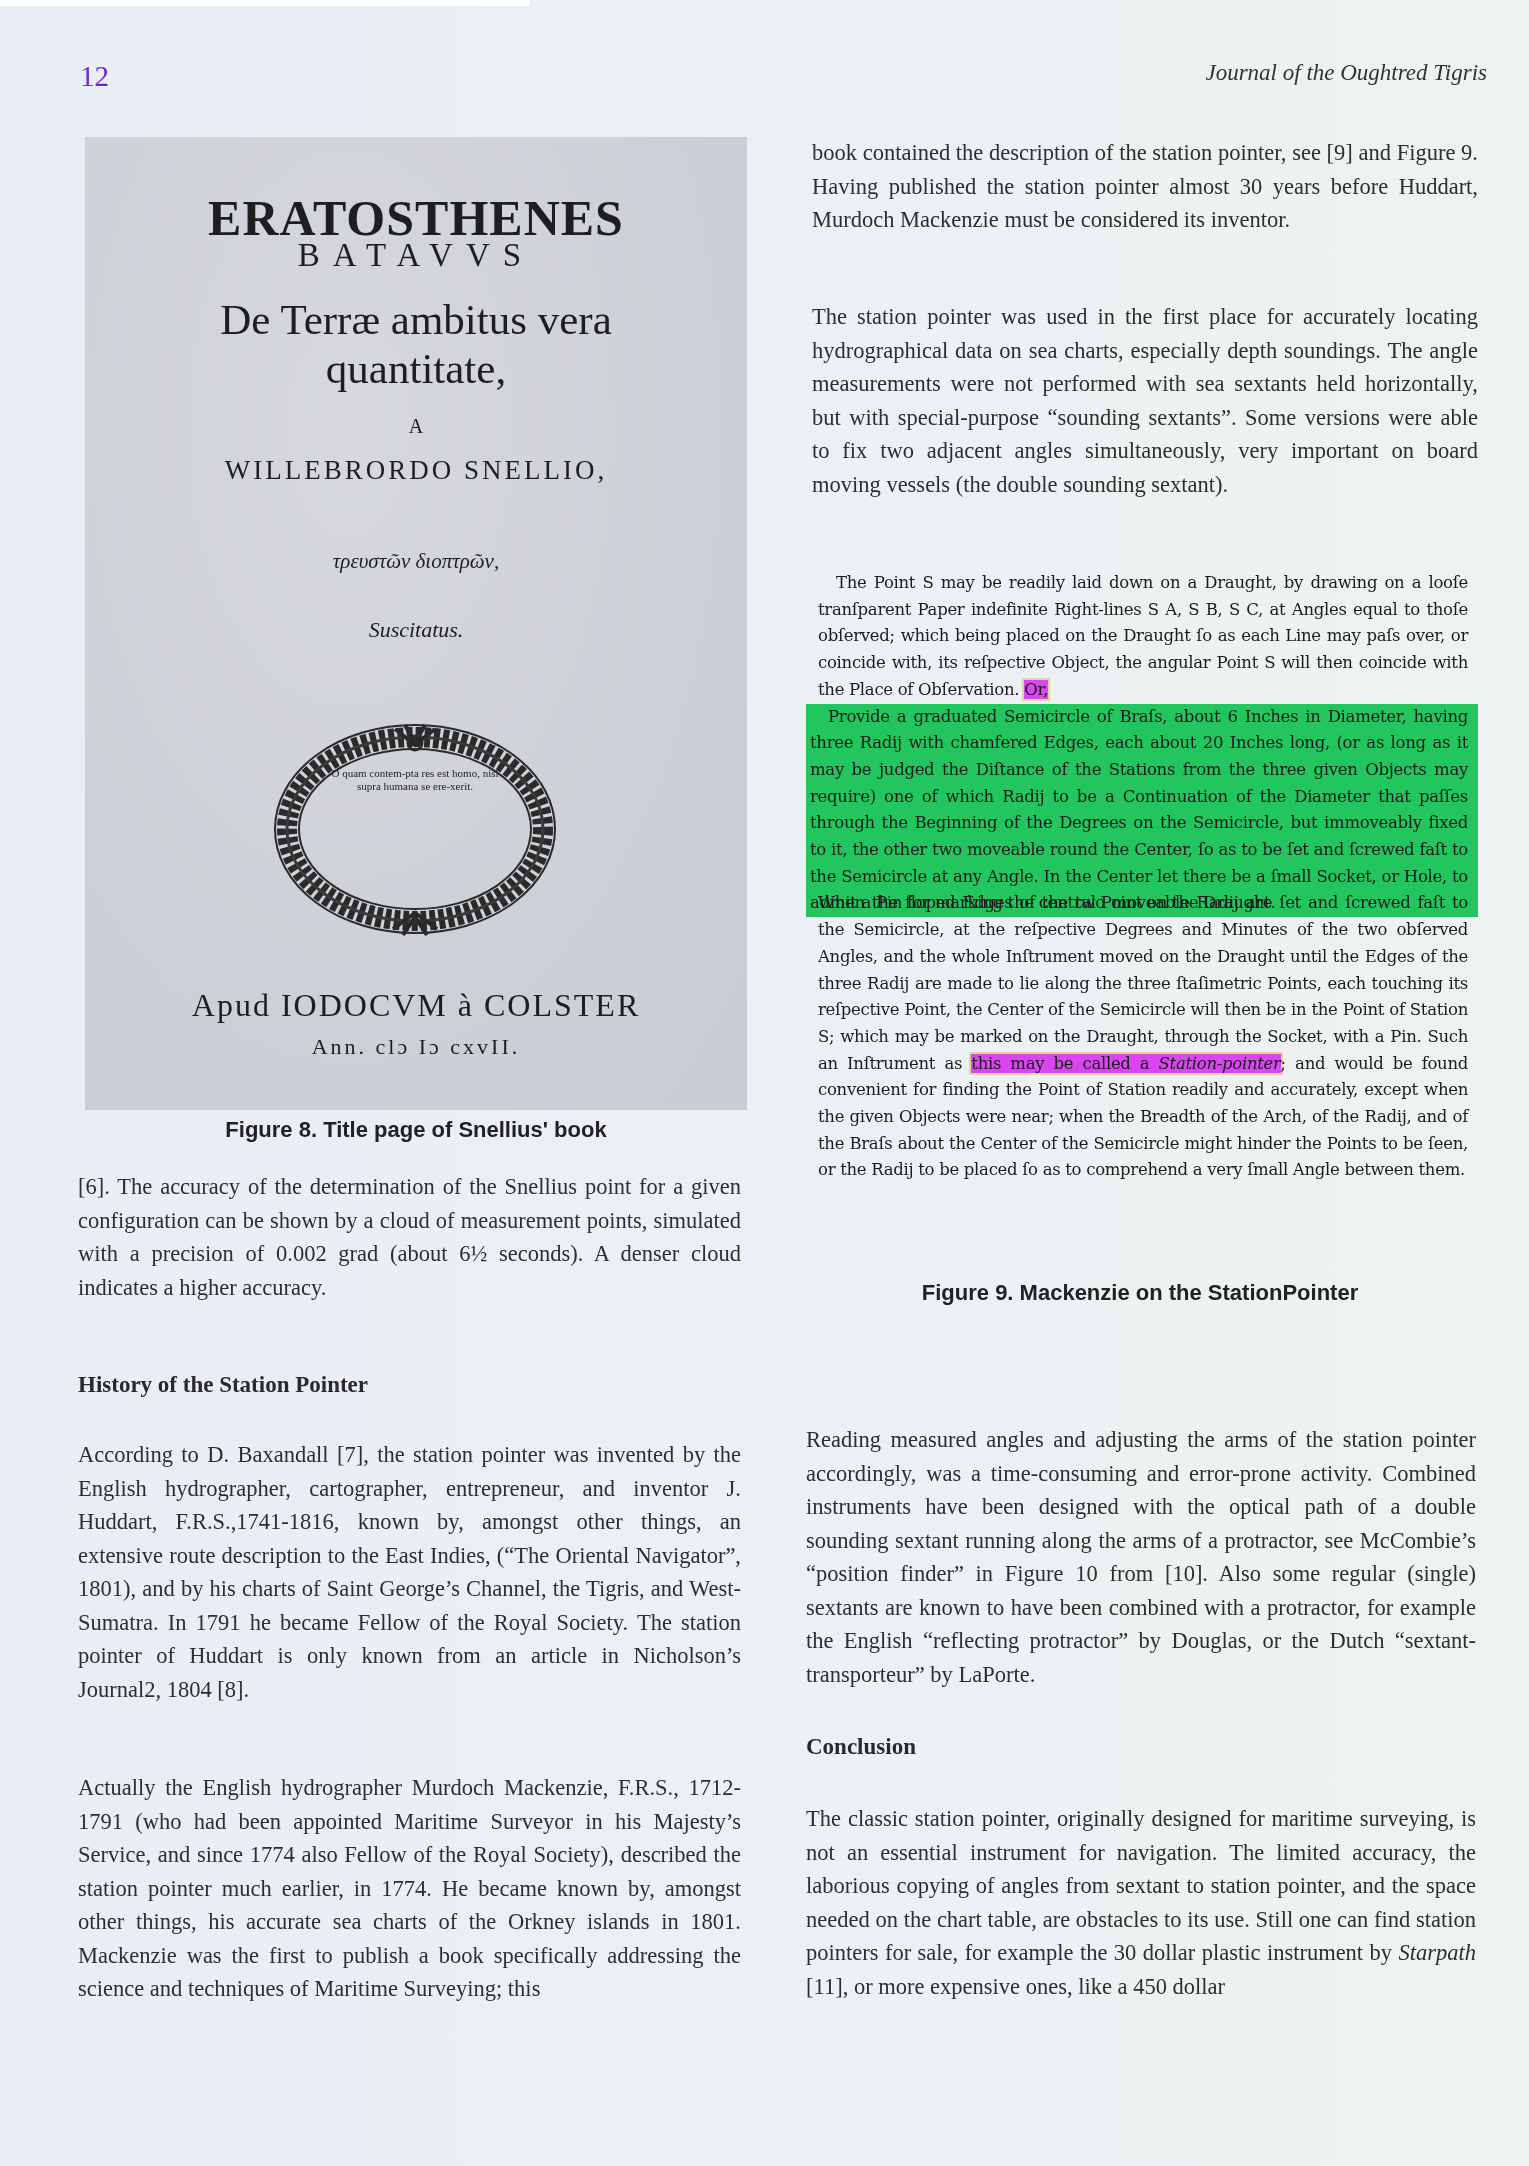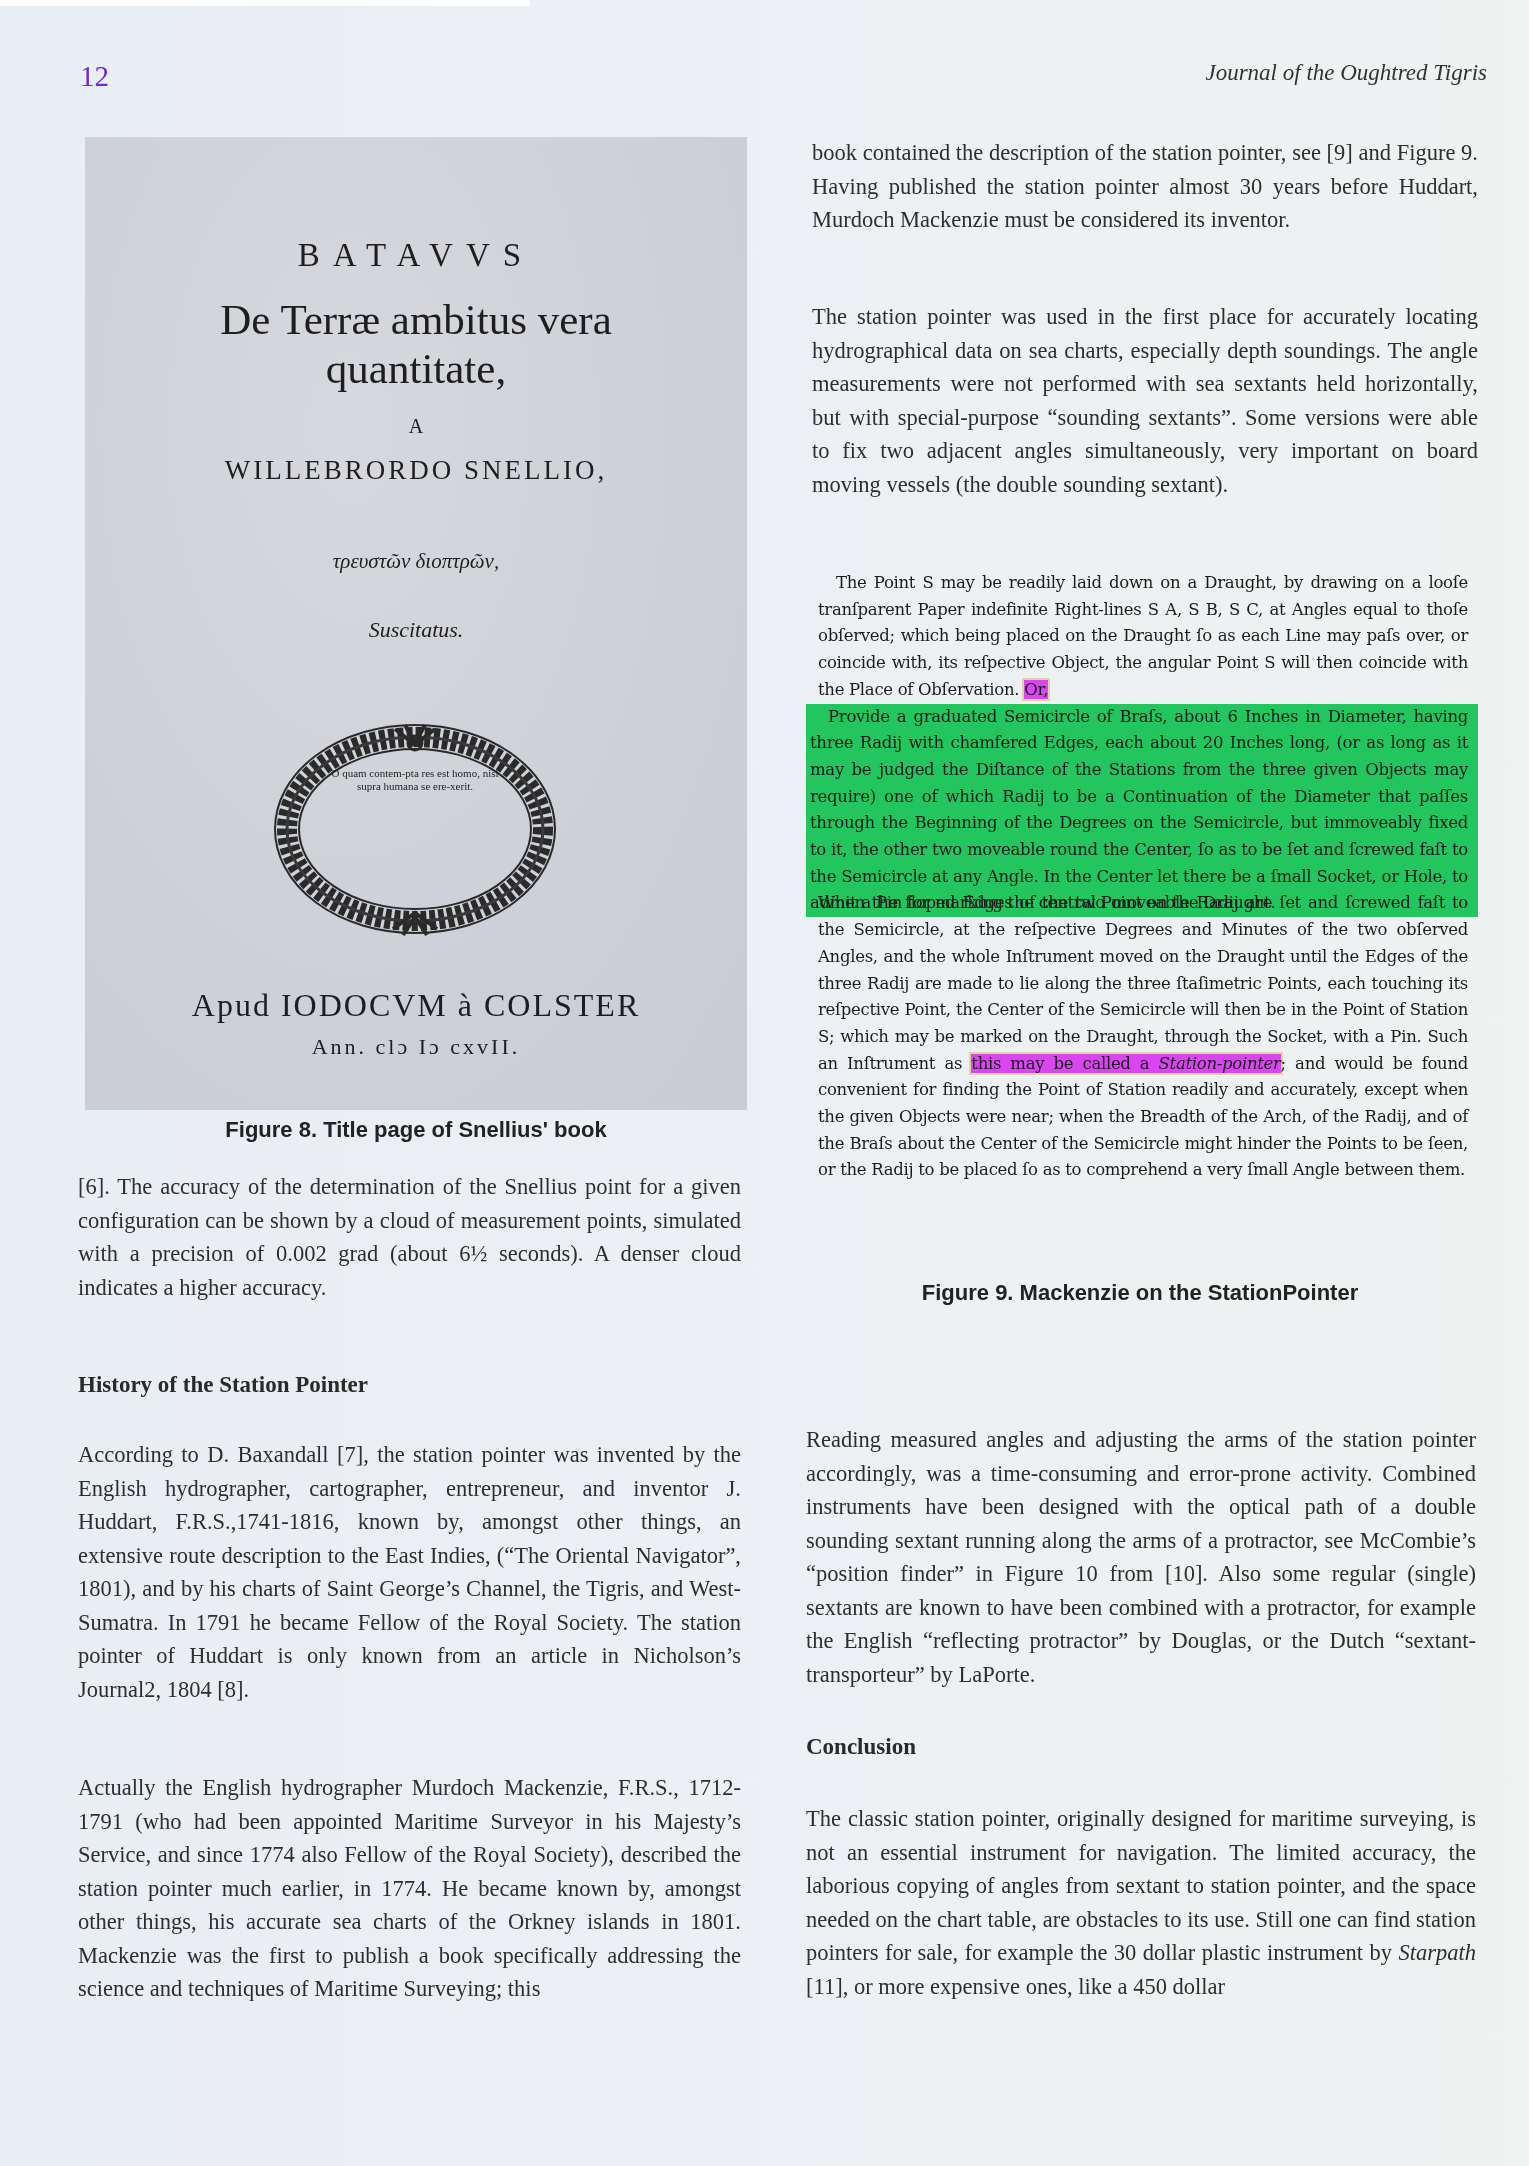--- a/index.html
+++ b/index.html
@@ -62,20 +62,21 @@
   </style>
 </head>
 <body>
 
 <div class="topstrip"></div>
 
 <div class="page-num">12</div>
 <div class="running-head">Journal of the Oughtred Tigris</div>
 
 <div class="fig8">
+  <div class="t1">ERATOSTHENES</div>
   <div class="t2">BATAVVS</div>
   <div class="t3">De Terræ ambitus vera</div>
   <div class="t4">quantitate,</div>
   <div class="t5">A</div>
   <div class="t6">WILLEBRORDO SNELLIO,</div>
   <div class="t8">τρευστῶν διοπτρῶν,</div>
   <div class="t9">Suscitatus.</div>
   <svg class="wreath" viewBox="0 0 300 235">
     <ellipse cx="150" cy="122" rx="128" ry="92" fill="none" stroke="#2a2a2a" stroke-width="20" stroke-dasharray="6 3"></ellipse>
     <ellipse cx="150" cy="122" rx="128" ry="92" fill="none" stroke="#3a3a3a" stroke-width="3"></ellipse>

